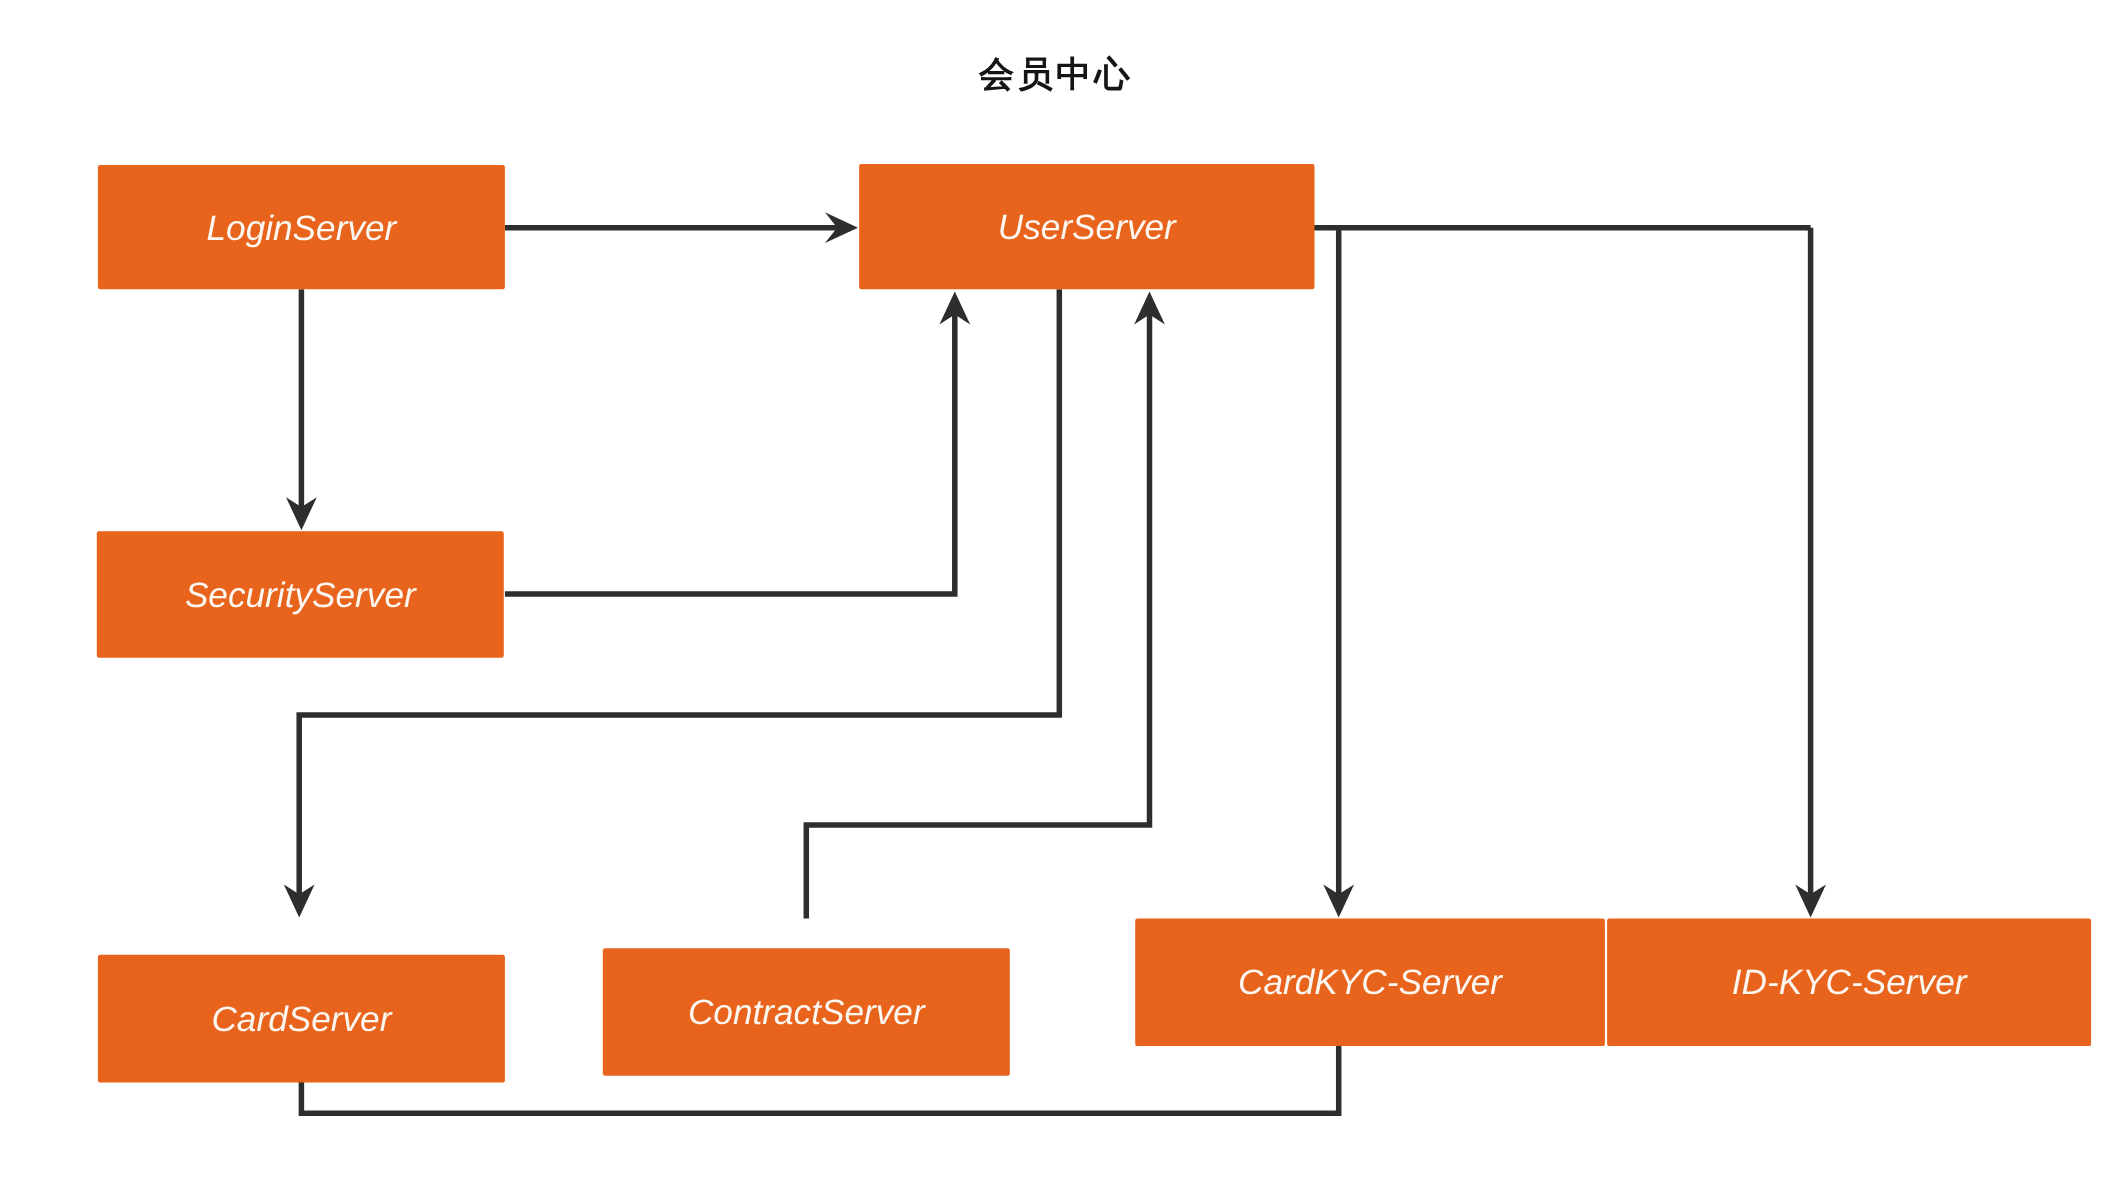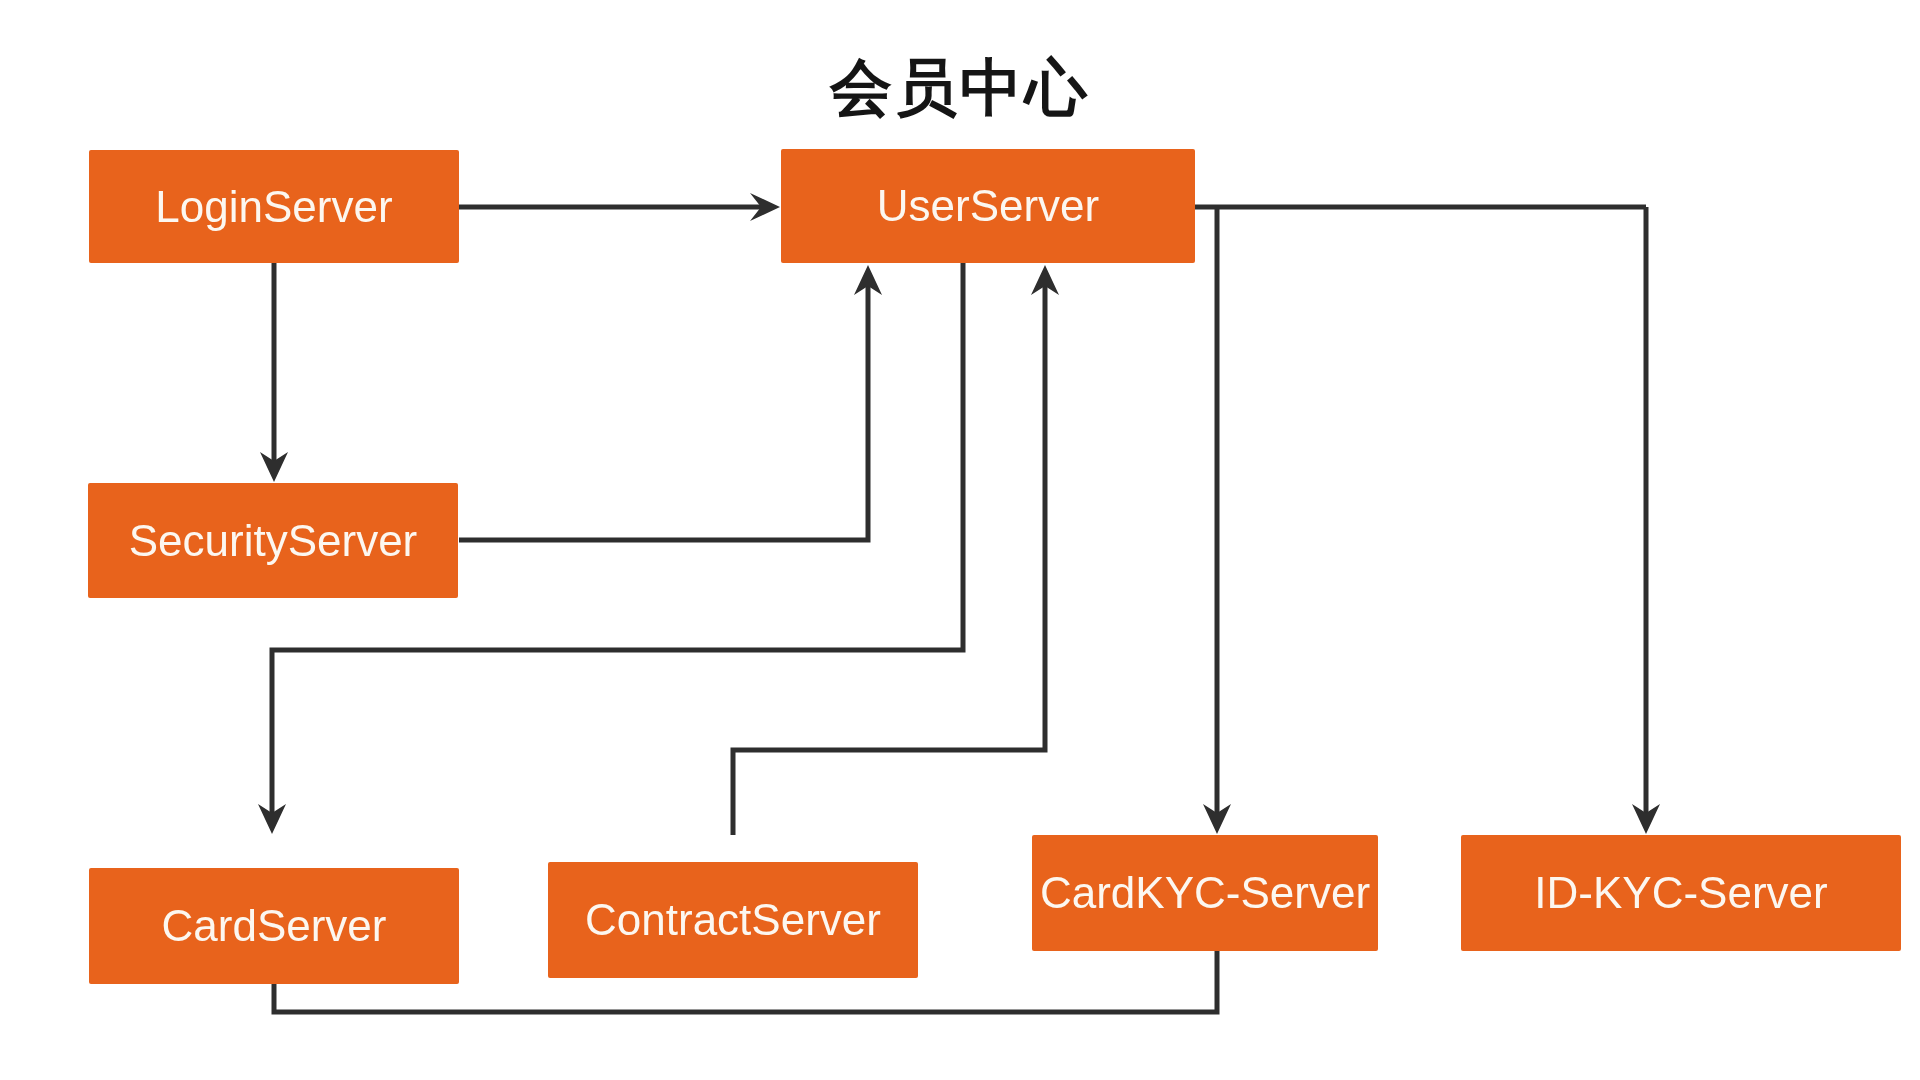--- a/index.html
+++ b/index.html
@@ -10,21 +10,21 @@
     overflow: hidden;
     background: var(--background, #ffffff);
     font-family: "Liberation Sans", "DejaVu Sans", sans-serif;
   }
   .diagram-title {
     position: absolute;
     top: 46px;
     left: 0;
     width: 1920px;
     text-align: center;
-    font-size: 62px;
+    font-size: 32px;
     font-weight: 700;
     letter-spacing: 3px;
     color: var(--title-color, #151515);
   }
   .edges-layer {
     position: absolute;
     left: 0;
     top: 0;
     width: 1920px;
     height: 1080px;
@@ -39,24 +39,25 @@
     fill: var(--edge-color, #2e2e2e);
     stroke: none;
   }
   .node {
     position: absolute;
     display: flex;
     align-items: center;
     justify-content: center;
     background: var(--node-fill, #e8631c);
     color: var(--node-text, #fcf7f0);
-    font-size: 44px;
+    font-size: 32px;
     line-height: 1;
     border-radius: 2px;
     white-space: nowrap;
+    font-style: italic;
   }
 </style>
 </head>
 <body>
 
 <div class="stage">
 
   <div class="diagram-title">会员中心</div>
 
   <svg class="edges-layer" width="1920" height="1080" viewBox="0 0 1920 1080" xmlns="http://www.w3.org/2000/svg">
@@ -91,17 +92,17 @@
   <div class="node" style="left:89px;  top:150px; width:370px; height:113px;">LoginServer</div>
 
   <div class="node" style="left:781px; top:149px; width:414px; height:114px;">UserServer</div>
 
   <div class="node" style="left:88px;  top:483px; width:370px; height:115px;">SecurityServer</div>
 
   <div class="node" style="left:89px;  top:868px; width:370px; height:116px;">CardServer</div>
 
   <div class="node" style="left:548px; top:835px; width:370px; height:116px;margin-top:27px;">ContractServer</div>
 
-  <div class="node" style="left:1032px;top:835px; width:346px; height:116px;">CardKYC-Server</div>
+  <div class="node" style="left:1032px;top:835px; width:427px; height:116px;">CardKYC-Server</div>
 
   <div class="node" style="left:1461px;top:835px; width:440px; height:116px;">ID-KYC-Server</div>
 
 </div>
 
 </body></html>

